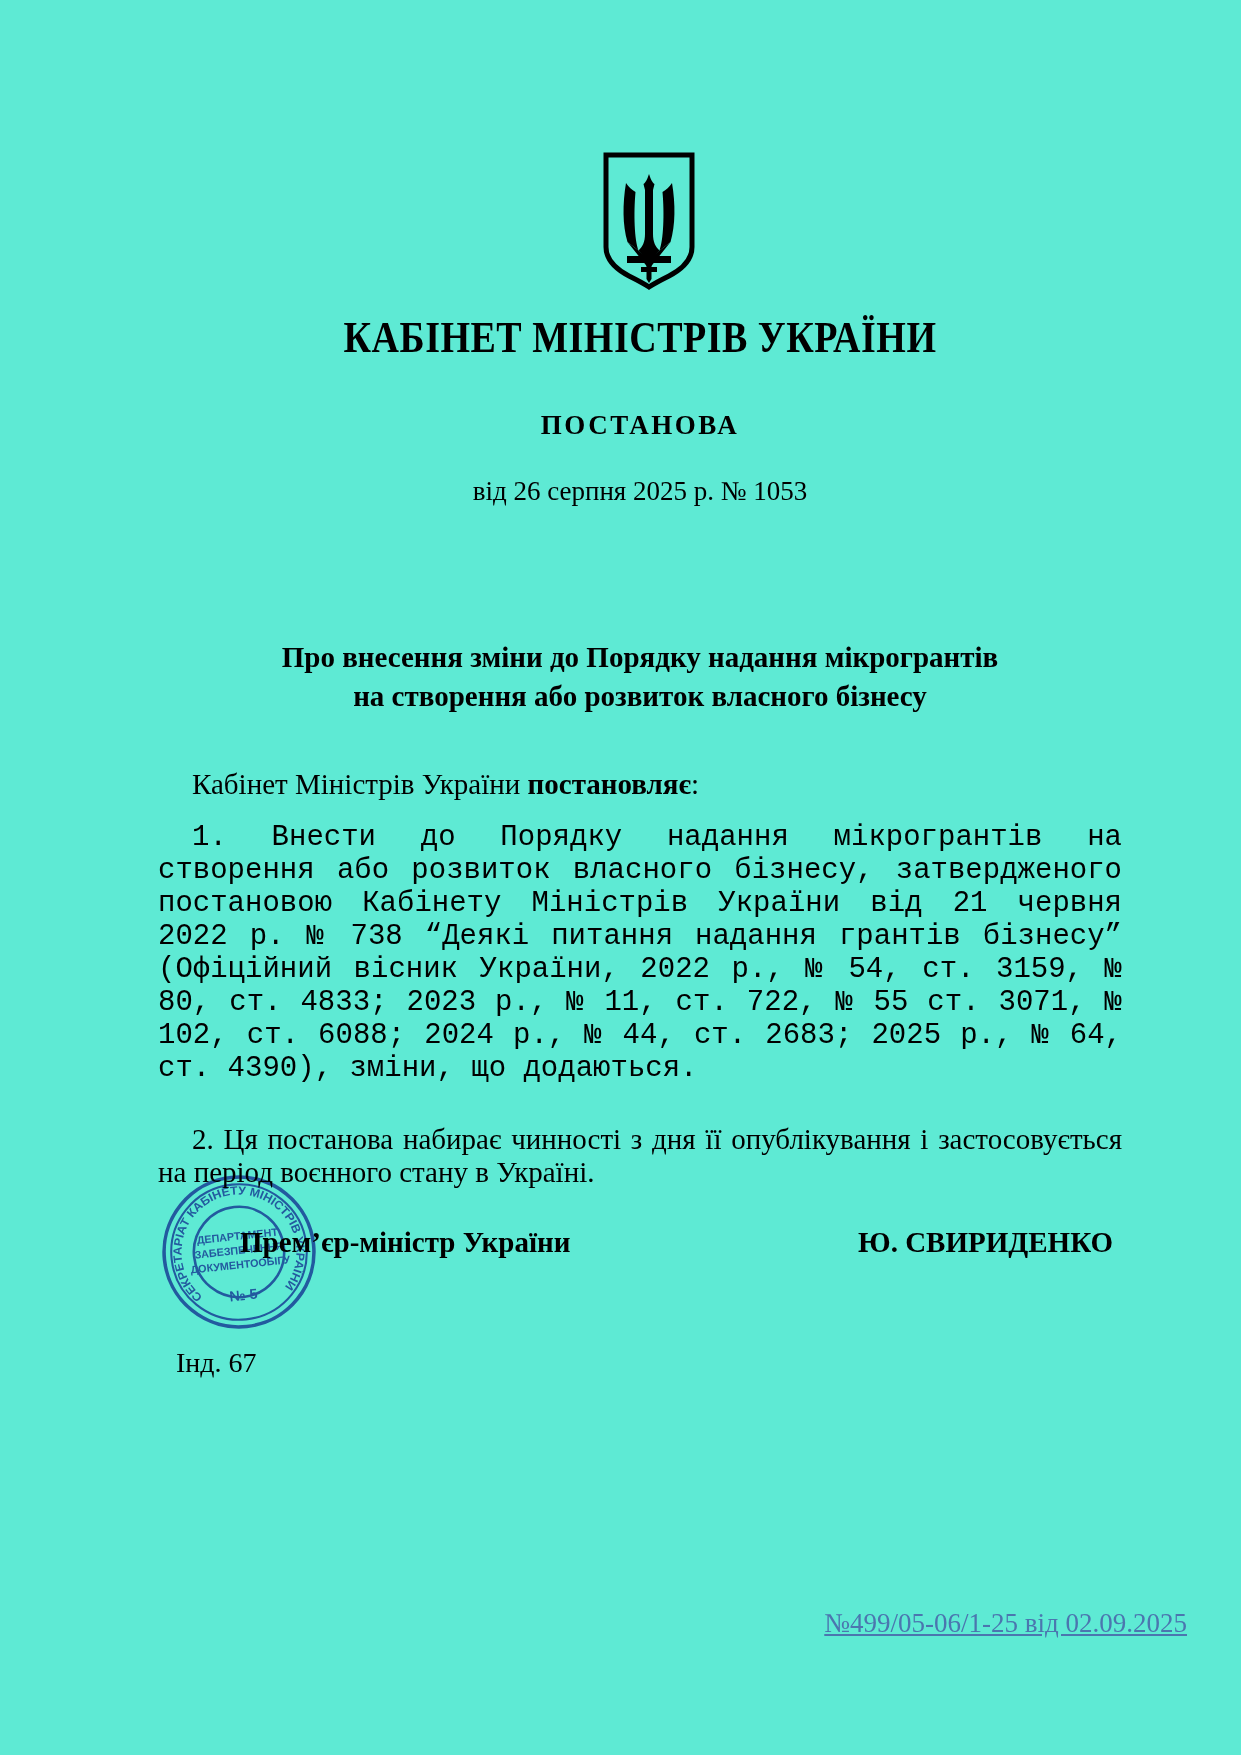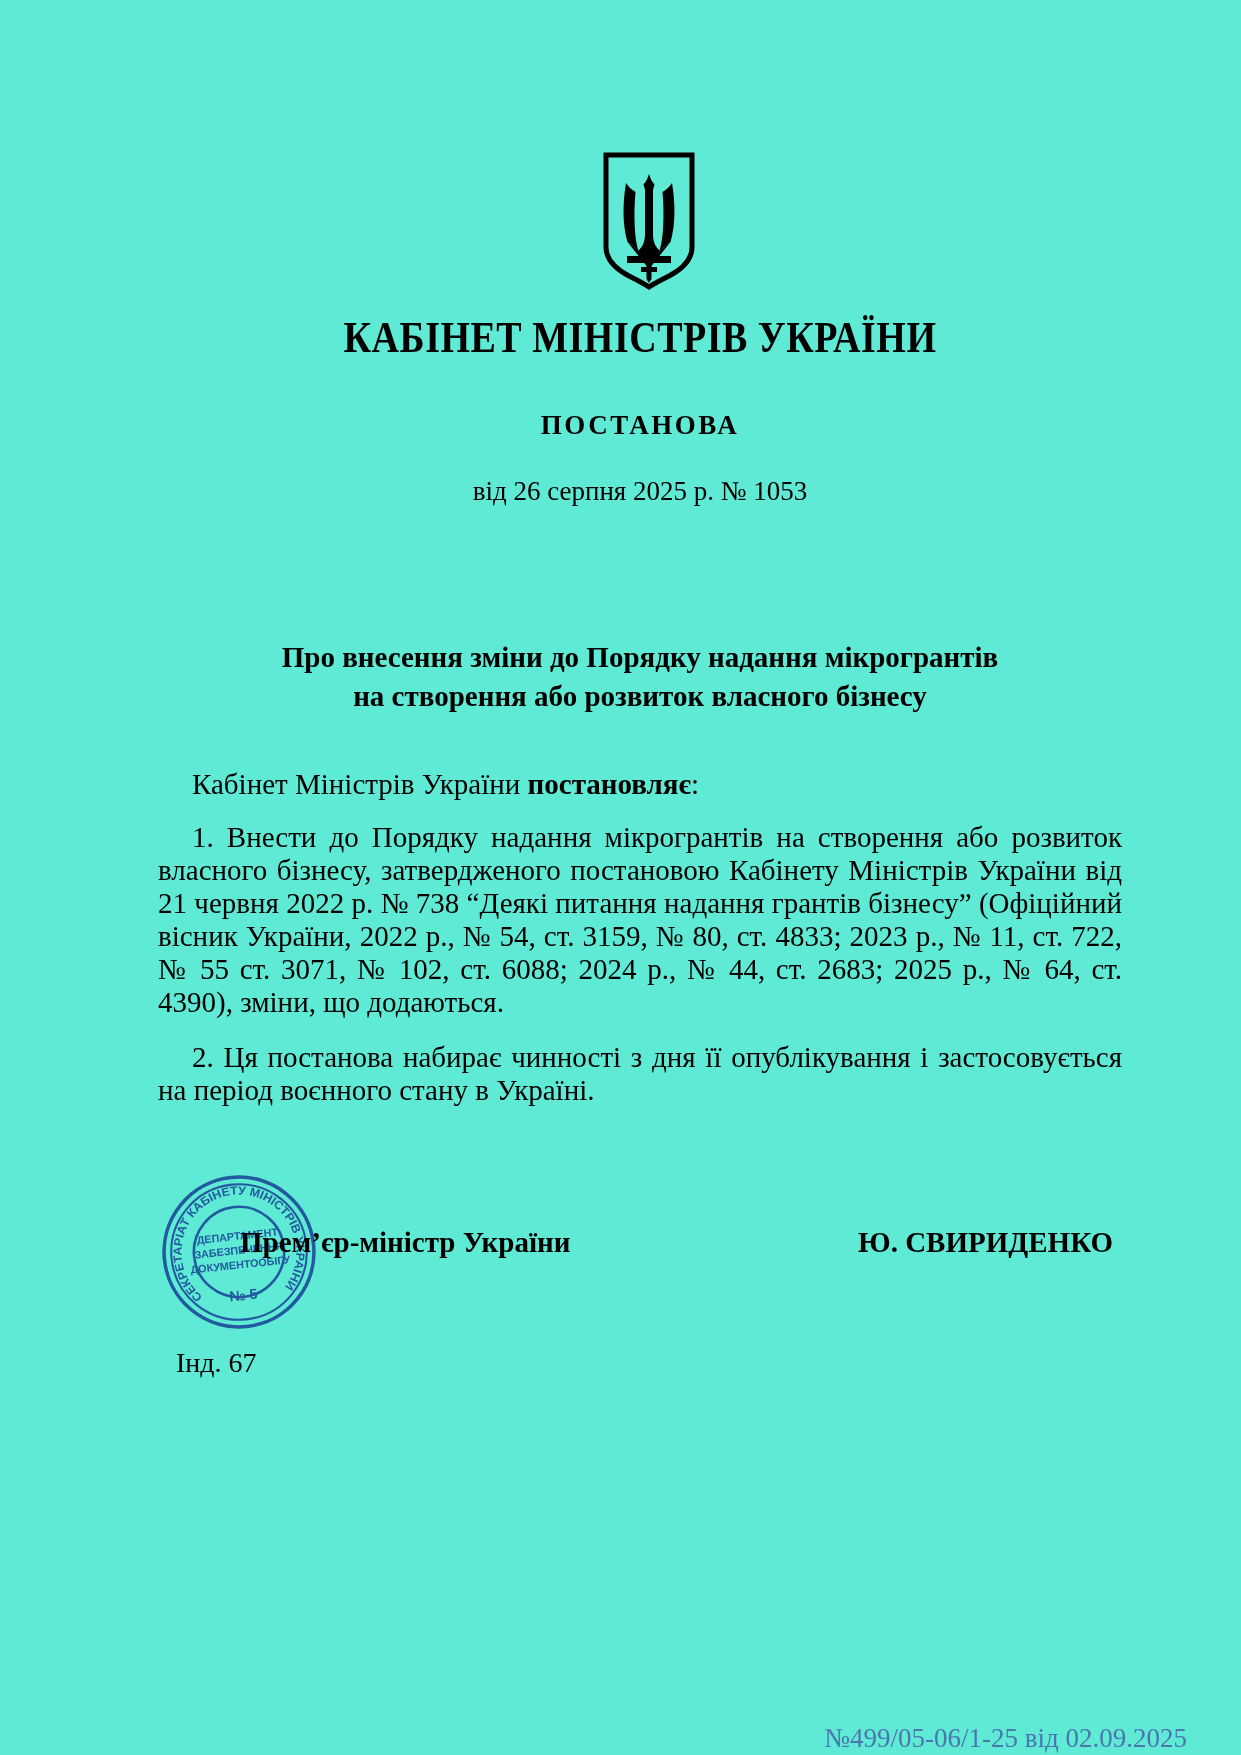--- a/index.html
+++ b/index.html
@@ -24,37 +24,37 @@
   .doc-type { top:410px; font-weight:bold; font-size:27px; letter-spacing:2.5px; }
   .date-line { top:476px; font-size:27px; }
   .city { top:553px; font-size:26px; }
   .doc-title { top:638px; font-weight:bold; font-size:29px; line-height:39px; }
   .body {
     position:absolute; left:158px; top:768px; width:964px;
     font-size:29px; line-height:33px; text-align:justify;
   }
   .body p { text-indent:34px; }
   .p-preamble { margin-bottom:20px; }
-  .p-1 { margin-bottom:22px; }
+  .p-1 { margin-bottom:38px;font-family:Liberation Mono, monospace; }
   .bold { font-weight:bold; }
   .signature-row {
     position:absolute; left:240px; top:1226px; width:873px;
     display:flex; justify-content:space-between;
     font-weight:bold; font-size:29px; white-space:nowrap;
   }
   .stamp {
     position:absolute; left:161px; top:1174px; width:156px; height:156px;
     transform:rotate(-6deg);
     mix-blend-mode:multiply; opacity:0.85;
   }
   .stamp text { font-family:"Liberation Sans","DejaVu Sans",sans-serif; font-weight:bold; }
   .index-line { position:absolute; left:176px; top:1347px; font-size:28px; }
   .footer-ref {
-    position:absolute; right:54px; top:1723px;
-    font-size:27px; white-space:nowrap;
+    position:absolute; right:54px; top:1608px;
+    font-size:27px; white-space:nowrap;text-decoration:underline;
   }
 </style>
 </head>
 <body>
 
 <div class="page">
 
   <svg class="emblem" viewBox="0 0 96 138" xmlns="http://www.w3.org/2000/svg">
     <path d="M5 3 H91 V95 Q91 112 68 124 Q54 131 48 135 Q42 131 28 124 Q5 112 5 95 Z" fill="none" stroke="#000" stroke-width="5"></path>
     <g fill="#000">

